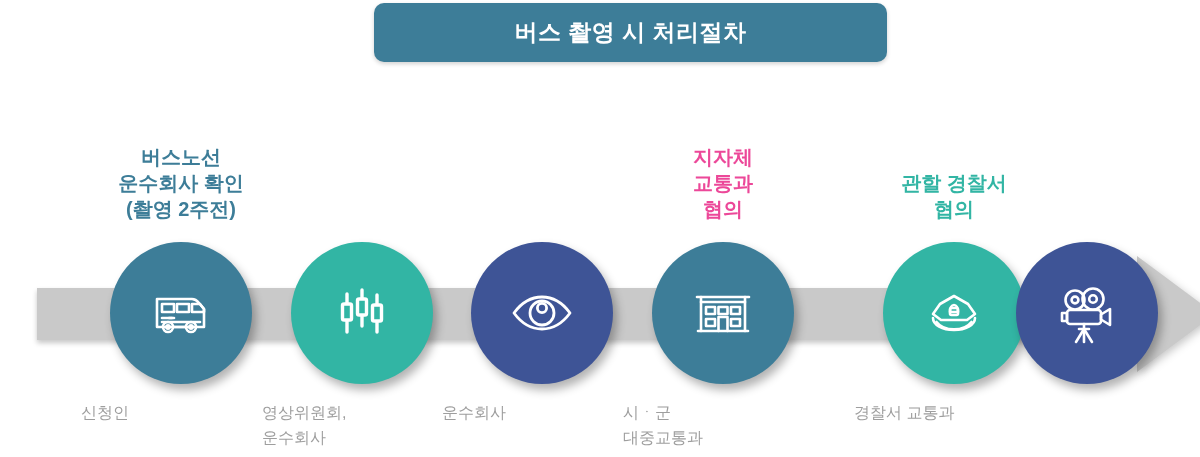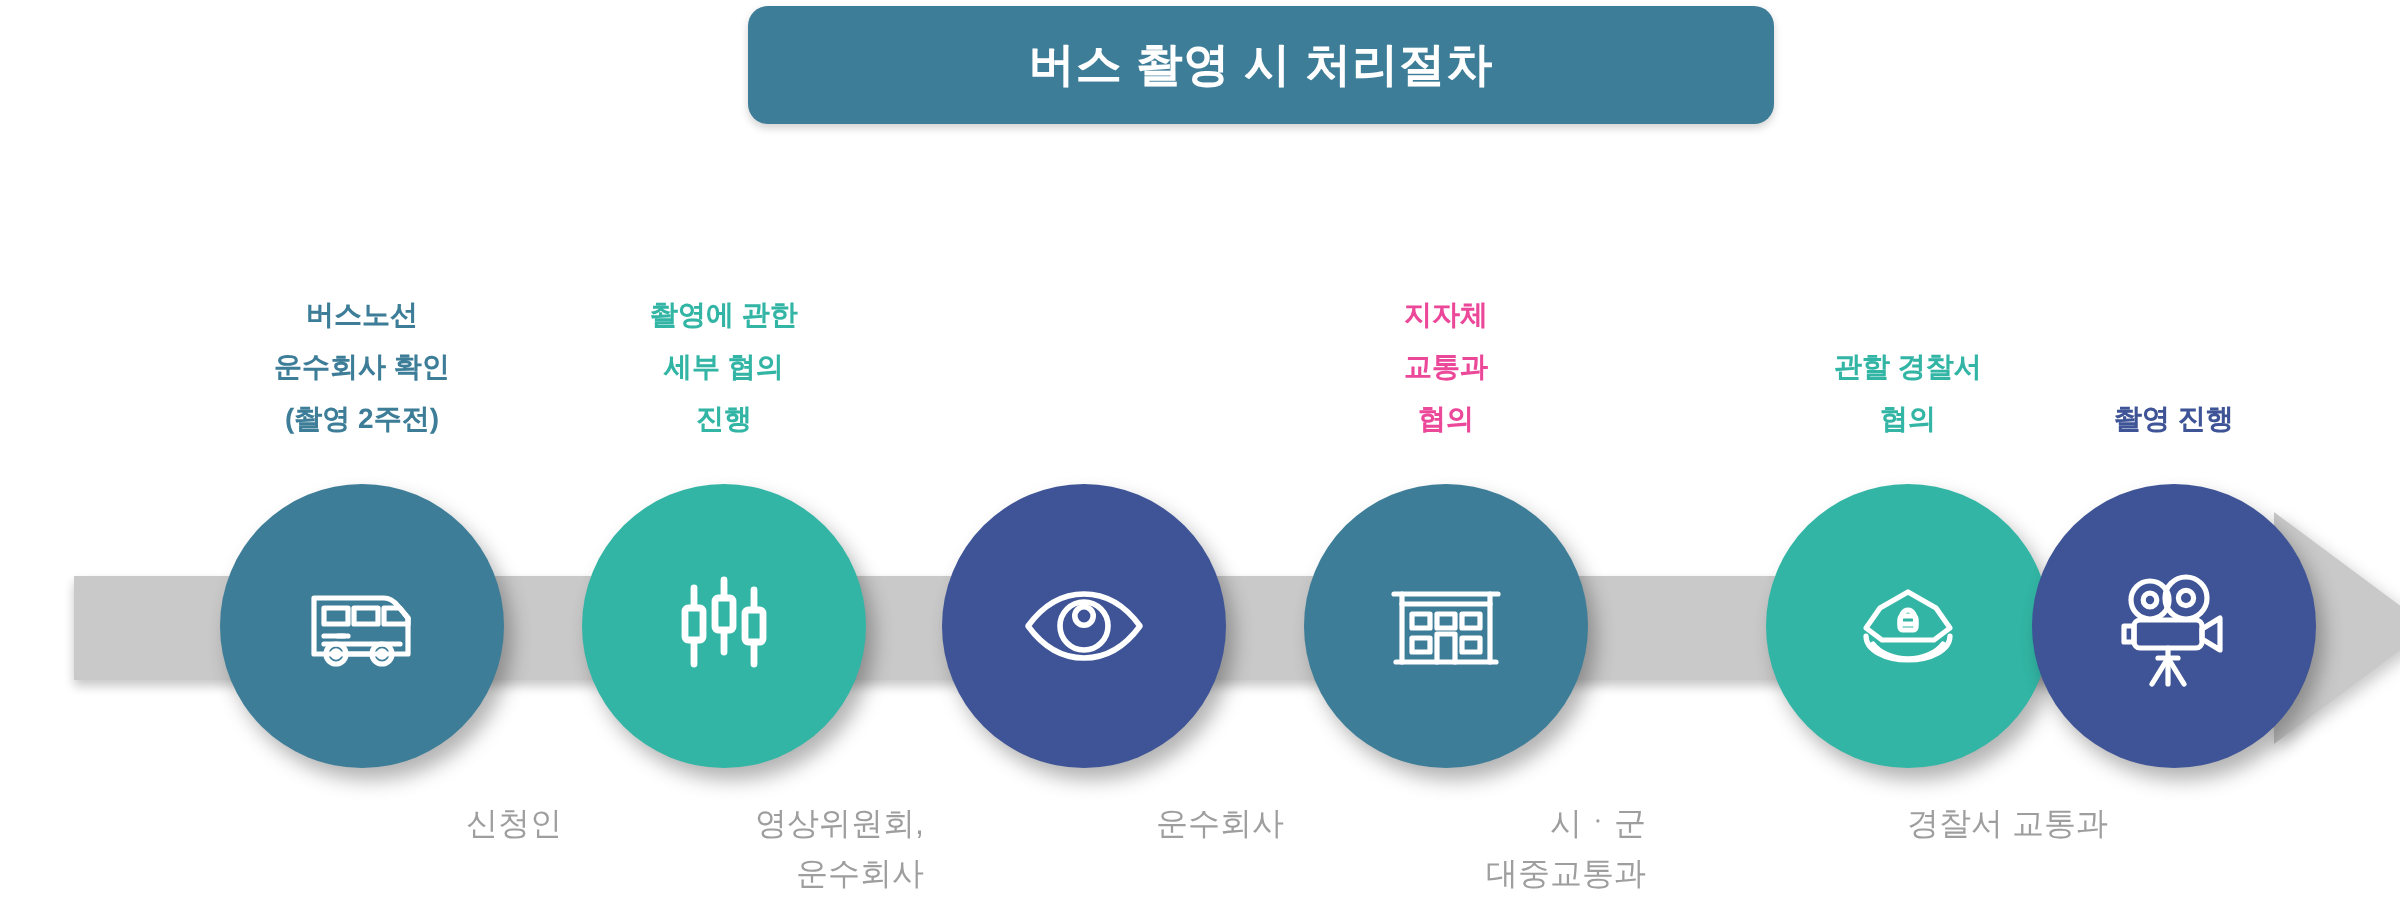--- a/index.html
+++ b/index.html
@@ -53,21 +53,21 @@
     top: 0;
     width: 180px;
     height: 457px;
     margin-left: -90px;
   }
   .step-top-label {
     position: absolute;
     left: 0; right: 0;
     bottom: 0;
     text-align: center;
-    font-size: 14px;
+    font-size: 20px;
     font-weight: bold;
     line-height: 26px;
     white-space: pre-line;
   }
   .top-label-wrap {
     position: absolute;
     left: 0; right: 0;
     top: 110px; height: 112px;
   }
   .circle {
@@ -78,21 +78,21 @@
     margin-left: -71px;
     border-radius: 50%;
     display: flex; align-items: center; justify-content: center;
     box-shadow: 4px 6px 10px rgba(0,0,0,0.3);
   }
   .circle svg { display: block; }
   .step-bottom-label {
     position: absolute;
     left: -10px; right: -10px;
     top: 400px;
-    text-align: right;
+    text-align: left;
     font-size: 16px;
     line-height: 25px;
     color: #9E9E9E;
     white-space: pre-line;
   }
 </style>
 </head>
 <body>
 
 <div id="stage">
@@ -125,25 +125,20 @@
           <circle cx="46" cy="50" r="5"></circle>
           <circle cx="46" cy="50" r="1.6"></circle>
           <path d="M28 50h13"></path>
         </svg>
       </span>
     </div>
     <div class="step-bottom-label">신청인</div>
   </div>
 
   <div class="step" style="left:333px">
-    <div class="top-label-wrap">
-      <div class="step-top-label" style="color:#32B5A4">촬영에 관한
-세부 협의
-진행</div>
-    </div>
     <div class="circle" style="background:#32B5A4">
       <span>
         <svg width="62" height="62" viewBox="0 0 62 62" fill="none" stroke="#ffffff" stroke-width="3.4" stroke-linecap="round" stroke-linejoin="round">
           <path d="M16 12v9"></path>
             <path d="M16 39v11"></path>
           <rect x="11.5" y="22" width="9" height="16" rx="1.6"></rect>
           <path d="M31 8v8"></path>
             <path d="M31 34v10"></path>
           <rect x="26.5" y="17" width="9" height="16" rx="1.6"></rect>
           <path d="M46 13v9"></path>
@@ -209,23 +204,20 @@
           <rect x="31" y="30" width="8" height="7" rx="1.4"></rect>
           <path d="M14 40c0 7 9.4 12 21 12s21-5 21-12"></path>
           <path d="M17.5 44c3.4 4.4 10 7.4 17.5 7.4S49.1 48.4 52.5 44"></path>
         </svg>
       </span>
     </div>
     <div class="step-bottom-label">경찰서 교통과</div>
   </div>
 
   <div class="step" style="left:1058px">
-    <div class="top-label-wrap">
-      <div class="step-top-label" style="color:#3E5496">촬영 진행</div>
-    </div>
     <div class="circle" style="background:#3E5496">
       <span>
         <svg width="70" height="70" viewBox="0 0 70 70" fill="none" stroke="#ffffff" stroke-width="2.6" stroke-linecap="round" stroke-linejoin="round">
           <circle cx="23" cy="22" r="9.5"></circle>
           <circle cx="23" cy="22" r="3.4"></circle>
           <circle cx="41" cy="21" r="10.5"></circle>
           <circle cx="41" cy="21" r="3.8"></circle>
           <rect x="15" y="32" width="34" height="14" rx="3"></rect>
           <path d="M10 35h5v8h-5z"></path>
           <path d="M49 36.5 58 31v16l-9-5.5z"></path>

